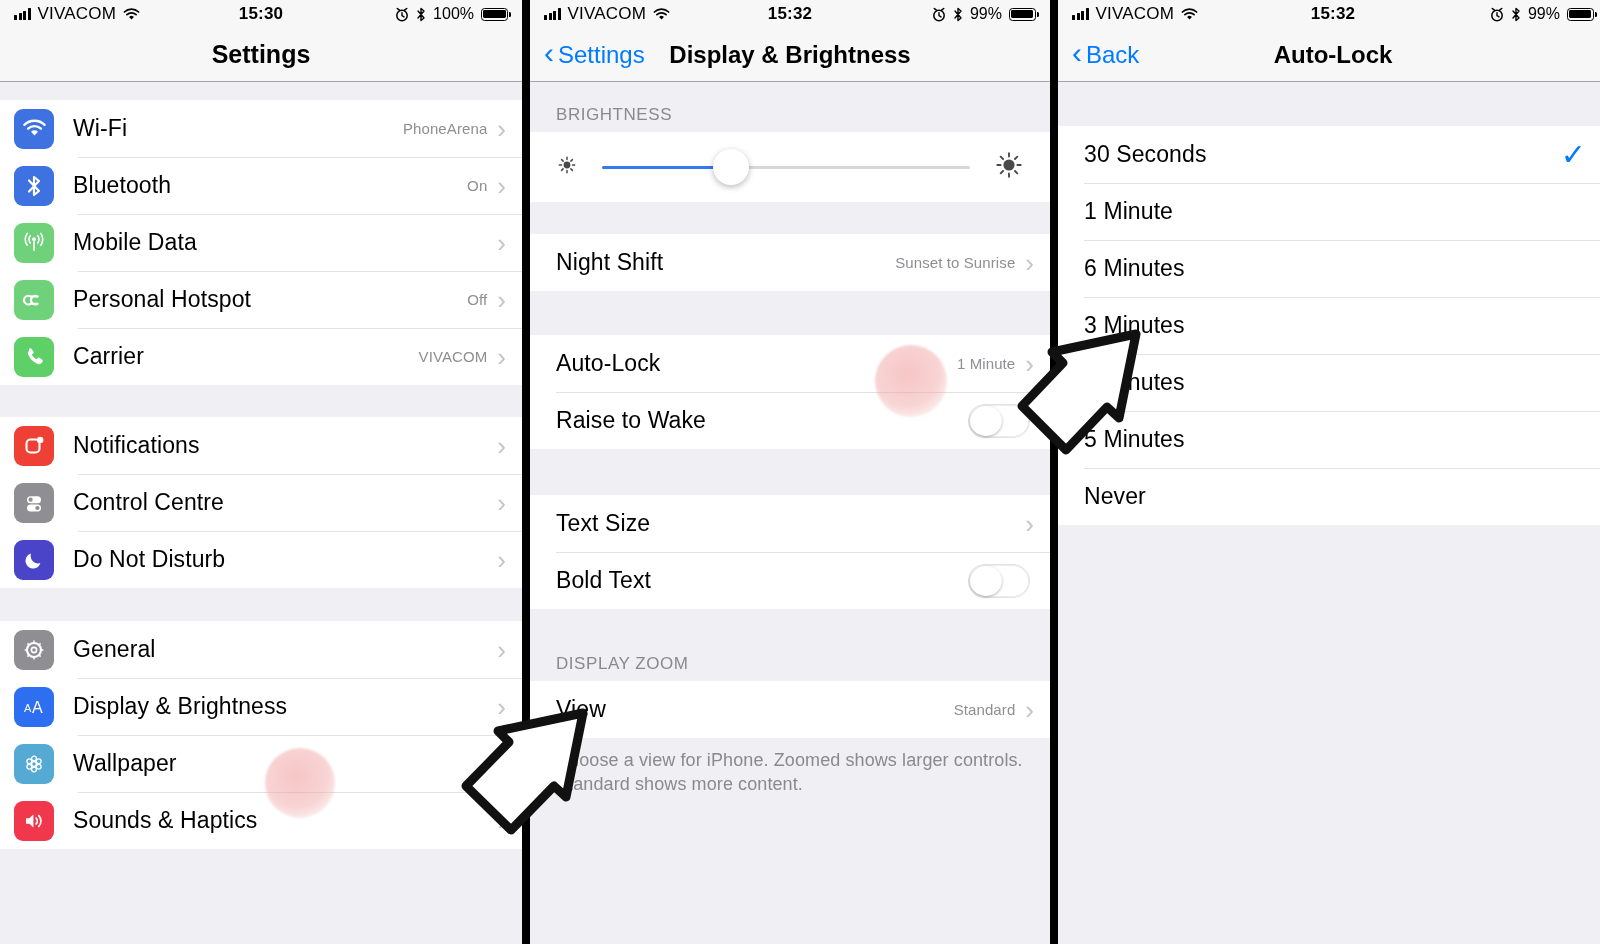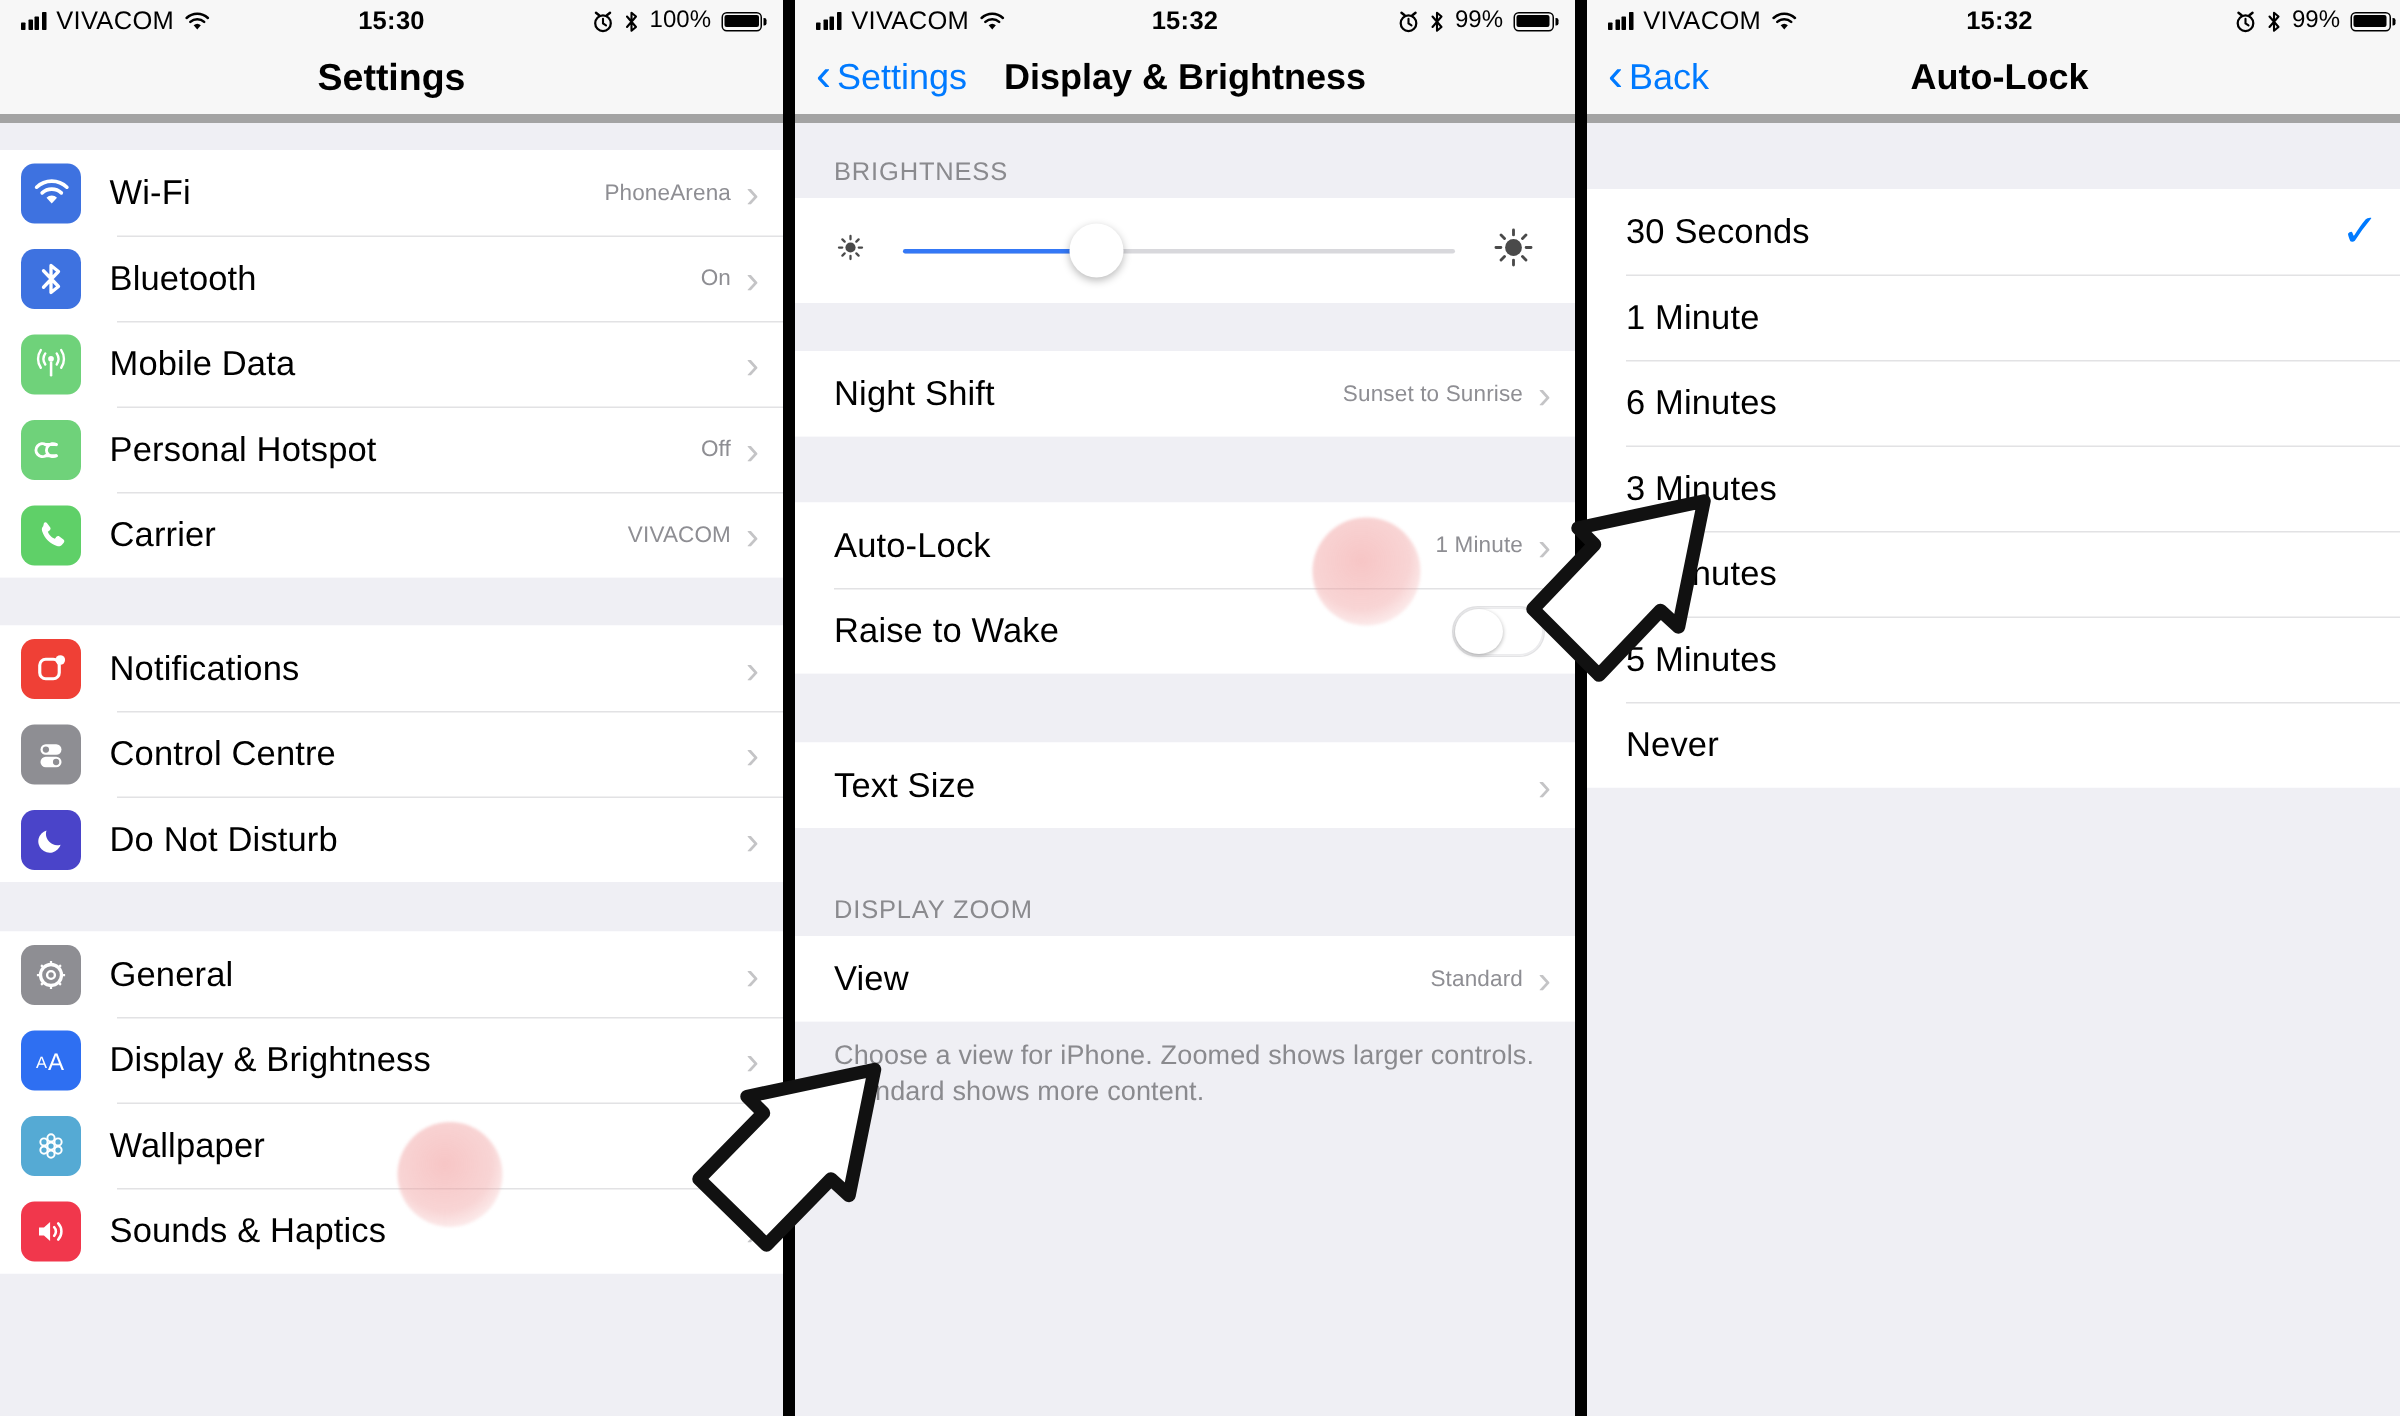--- a/index.html
+++ b/index.html
@@ -46,21 +46,21 @@
   .battery::after {
     content: ""; position: absolute; right: -4px; top: 3.6px;
     width: 2.2px; height: 5px; background: #000; border-radius: 0 1.5px 1.5px 0;
   }
   .battery span { display: block; height: 100%; background: #000; border-radius: 1.4px; }
 
   
   .navbar {
     height: 54px; background: #f7f7f7; position: relative;
     display: flex; align-items: center; padding: 0 14px;
-    border-bottom: 6px solid #a3a3a3;
+    border-bottom: 1px solid #a3a3a3;
   }
   .nav-back { display: flex; align-items: center; gap: 4px; color: #007aff; font-size: 24px; z-index: 2; cursor: pointer;}
   .nav-back .chev { font-size: 30px; font-weight: 300; line-height: 1; margin-top: -3px; }
   .nav-title {
     position: absolute; left: 0; right: 0; text-align: center;
     font-size: 24px; font-weight: 700; color: #000; pointer-events: none;
   }
   .navbar.plain .nav-title { font-size: 25px; }
 
   
@@ -434,20 +434,26 @@
         </div>
       </div>
 
       <div class="gap" style="height:46px"></div>
 
       <div class="group">
         <div class="row noicon">
           <span class="label">Text Size</span>
           <span class="chev-r" style="margin-left:auto">›</span>
         </div>
+        <div class="row noicon">
+          <span class="label">Bold Text</span>
+          <span class="toggle">
+              <i></i>
+            </span>
+        </div>
       </div>
 
       <div class="section-hdr-wrap" style="height:72px; display:flex; align-items:center">
         <div class="section-hdr">DISPLAY ZOOM</div>
       </div>
 
       <div class="group">
         <div class="row noicon">
           <span class="label">View</span>
           <span class="value">Standard</span>

